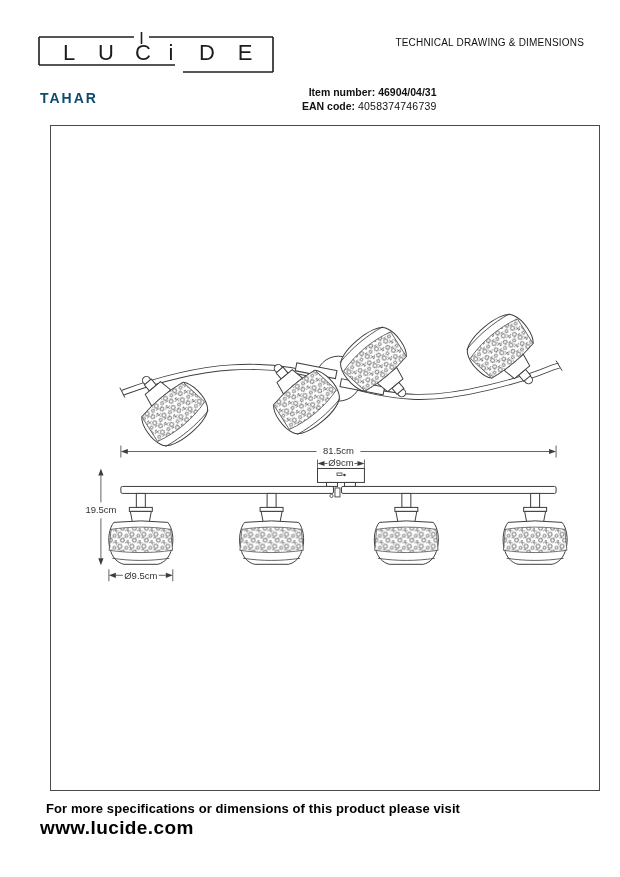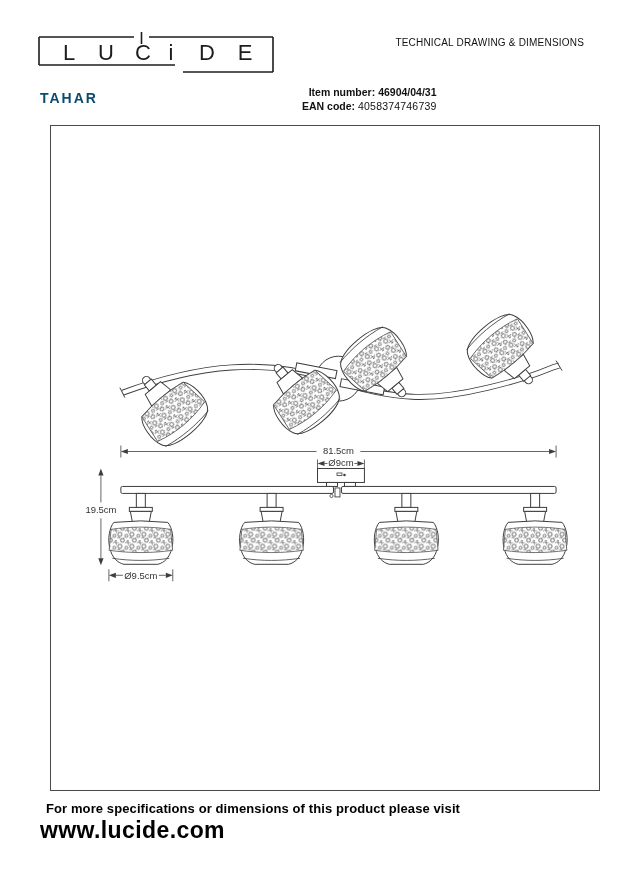--- a/index.html
+++ b/index.html
@@ -19,21 +19,21 @@
   .item-block .val-bold{font-weight:bold;}
   .item-block .val{font-weight:normal;letter-spacing:.2px;}
   .frame{
     left:38px;top:125px;width:548px;height:664px;
     border:1.5px solid #4a4a4a;background:#fff;margin-left:12px;
   }
   .footer-note{
     left:40px;top:801px;font-size:13px;font-weight:bold;color:#000;letter-spacing:.1px;padding-left:6px;
   }
   .website{
-    left:40px;top:817px;font-size:23px;font-weight:bold;color:#000;letter-spacing:.4px;
+    left:40px;top:817px;font-size:19px;font-weight:bold;color:#000;letter-spacing:.4px;
   }
   svg text{font-family:"Liberation Sans", sans-serif;}
   .dim-text{font-size:9.5px;fill:#333;}
   .logo-letter{font-size:22px;fill:#1c1c1c;}
 </style>
 </head>
 <body>
 
 <svg class="abs" style="left:36px;top:31px;" width="240" height="46" viewBox="0 0 240 46" aria-label="logo">
   <g fill="none" stroke="#1c1c1c" stroke-width="1.6">

